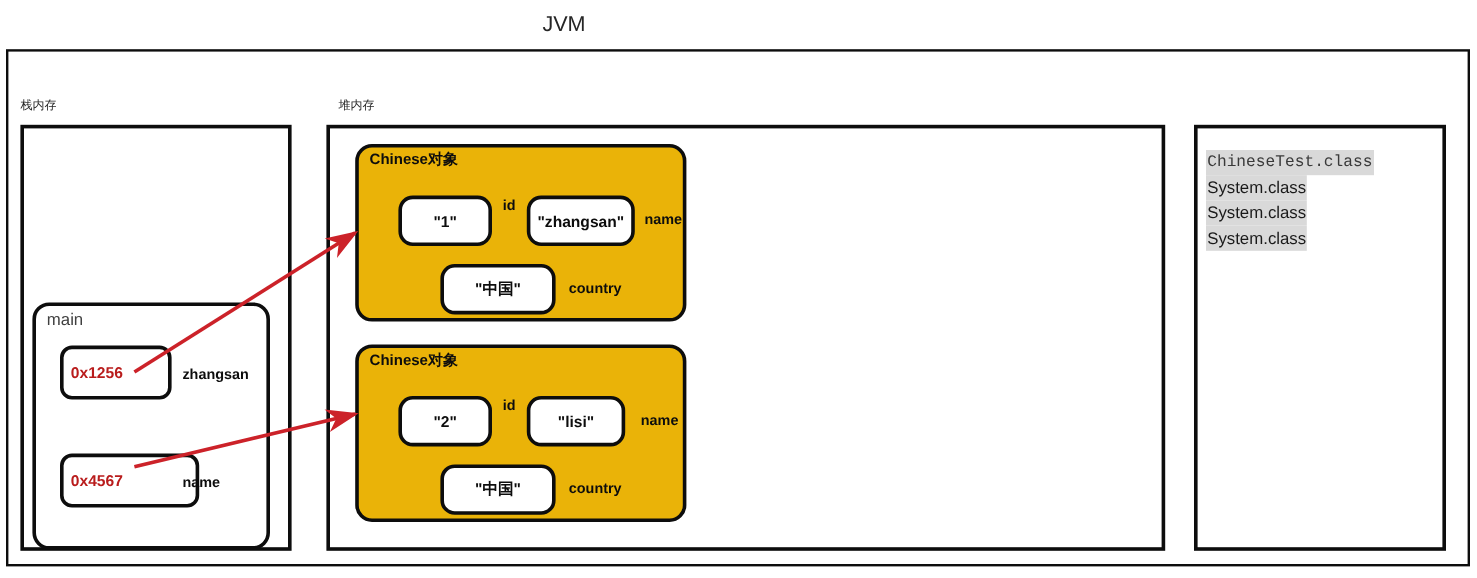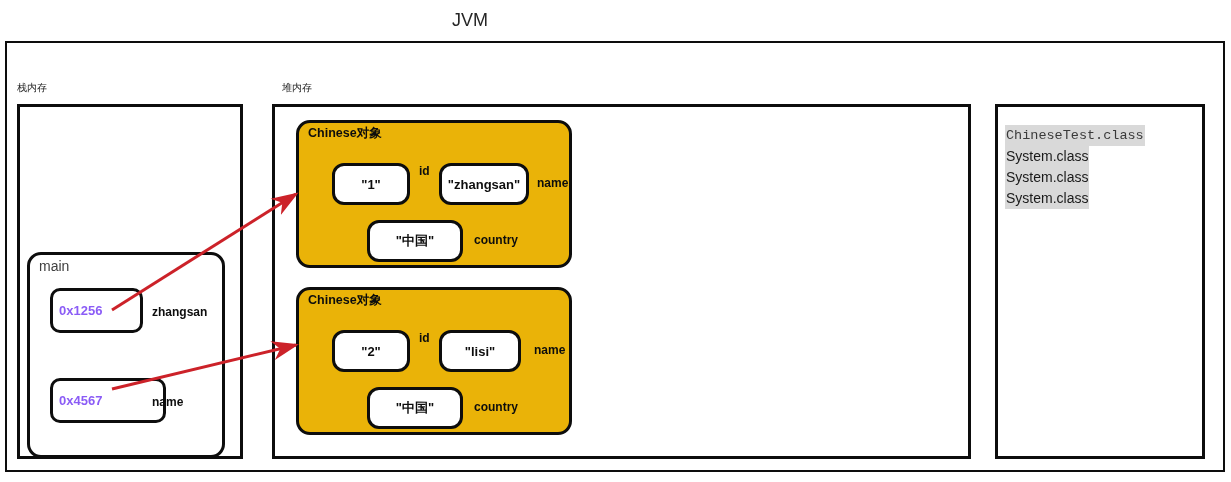--- a/index.html
+++ b/index.html
@@ -118,21 +118,21 @@
     border: 3px solid #0d0d0d;
     border-radius: 10px;
     box-sizing: border-box;
     background: #ffffff;
     display: flex;
     align-items: center;
   }
   .var-value {
     font-size: 13px;
     font-weight: bold;
-    color: #8b5cf6;
+    color: #b91c1c;
     padding-left: 6px;
     white-space: nowrap;
     font-family: "Liberation Sans", sans-serif;
   }
   .var-name {
     position: absolute;
     font-size: 12px;
     font-weight: bold;
     color: #0d0d0d;
     white-space: nowrap;

